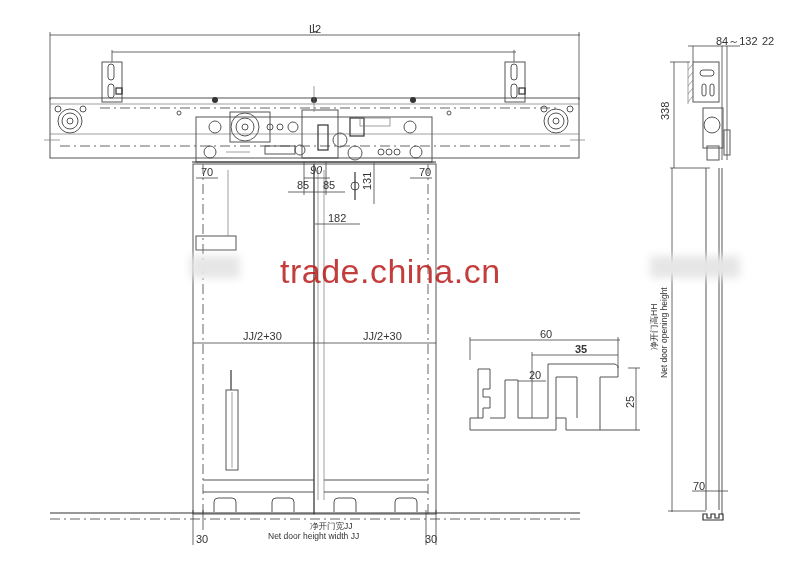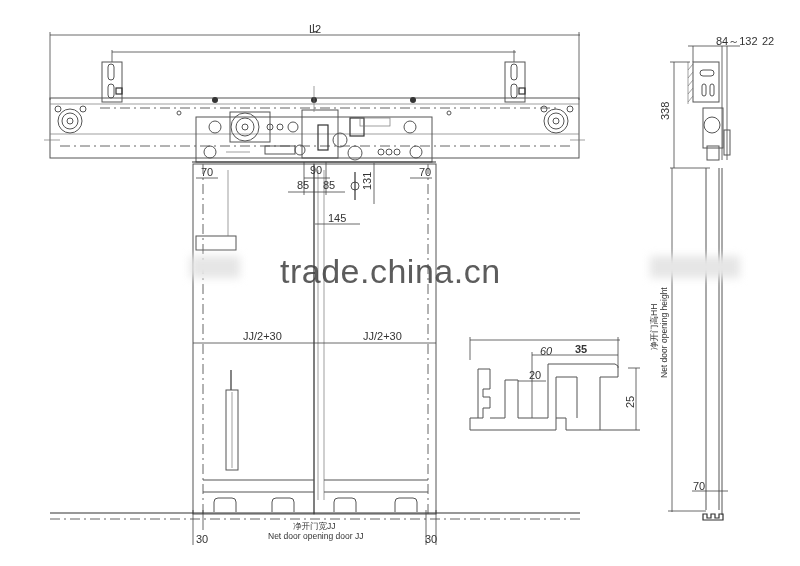--- a/index.html
+++ b/index.html
@@ -6,21 +6,21 @@
   body{width:800px;height:566px;overflow:hidden;position:relative;font-family:"Liberation Sans",sans-serif;}
   svg{position:absolute;left:0;top:0;}
   .ln{stroke:#555;stroke-width:1;fill:none;}
   .lt{stroke:#777;stroke-width:0.7;fill:none;}
   .dk{stroke:#333;stroke-width:1.2;fill:none;}
   .dash{stroke:#666;stroke-width:1;fill:none;stroke-dasharray:10 4 2 4;}
   .dim{stroke:#444;stroke-width:0.8;fill:none;}
   .lbl{position:absolute;font-size:11px;color:#333;white-space:nowrap;line-height:1;}
   .small{font-size:8.5px;color:#333;}
   .vert{transform-origin:left top;transform:rotate(-90deg);}
-  .wm{position:absolute;left:280px;top:252px;font-size:34px;color:#404040;letter-spacing:0.5px;opacity:0.85;}
+  .wm{position:absolute;left:280px;top:252px;font-size:34px;color:#b91c1c;letter-spacing:0.5px;opacity:0.85;}
   .blur{position:absolute;height:22px;background:#e6e6e6;filter:blur(4px);}
 </style>
 </head>
 <body>
 
 <svg width="800" height="566" viewBox="0 0 800 566">
 
   <g>
     <line class="dim" x1="50" y1="35" x2="580" y2="35"></line>
     <line class="dim" x1="50" y1="32" x2="50" y2="100"></line>
@@ -194,35 +194,35 @@
 </svg>
 
 <div class="blur" style="left:190px;top:256px;width:50px;"></div>
 <div class="blur" style="left:650px;top:256px;width:90px;"></div>
 <div class="wm">trade.china.cn</div>
 
 <div class="lbl" style="left:312px;top:23px;">L</div>
 <div class="lbl" style="left:309px;top:24px;">L2</div>
 <div class="lbl" style="left:201px;top:167px;">70</div>
 <div class="lbl" style="left:419px;top:167px;">70</div>
-<div class="lbl" style="left:310px;top:165px;">90</div>
+<div class="lbl" style="left:310px;top:165px;font-style:italic;">90</div>
 <div class="lbl" style="left:297px;top:180px;">85</div>
 <div class="lbl" style="left:323px;top:180px;">85</div>
 <div class="lbl vert" style="left:362px;top:190px;">131</div>
-<div class="lbl" style="left:328px;top:213px;">145</div>
+<div class="lbl" style="left:328px;top:213px;">182</div>
 <div class="lbl" style="left:243px;top:331px;">JJ/2+30</div>
 <div class="lbl" style="left:363px;top:331px;">JJ/2+30</div>
 <div class="lbl" style="left:196px;top:534px;">30</div>
 <div class="lbl" style="left:425px;top:534px;">30</div>
-<div class="lbl small" style="left:293px;top:522px;">净开门宽JJ</div>
-<div class="lbl small" style="left:268px;top:532px;">Net door opening door JJ</div>
+<div class="lbl small" style="left:310px;top:522px;">净开门宽JJ</div>
+<div class="lbl small" style="left:268px;top:532px;">Net door height width JJ</div>
 
 <div class="lbl" style="left:694px;top:36px;margin-left:22px;">84～132</div>
 <div class="lbl" style="left:740px;top:36px;margin-left:22px;">22</div>
 <div class="lbl vert" style="left:660px;top:120px;">338</div>
 <div class="lbl" style="left:693px;top:481px;">70</div>
 <div class="lbl small vert" style="left:650px;top:350px;">净开门高HH</div>
 <div class="lbl small vert" style="left:660px;top:378px;">Net door opening height</div>
 
-<div class="lbl" style="left:540px;top:346px;font-style:italic;">60</div>
+<div class="lbl" style="left:540px;top:329px;">60</div>
 <div class="lbl" style="left:575px;top:344px;font-weight:bold;">35</div>
 <div class="lbl" style="left:529px;top:370px;">20</div>
 <div class="lbl vert" style="left:625px;top:408px;">25</div>
 
 </body></html>

